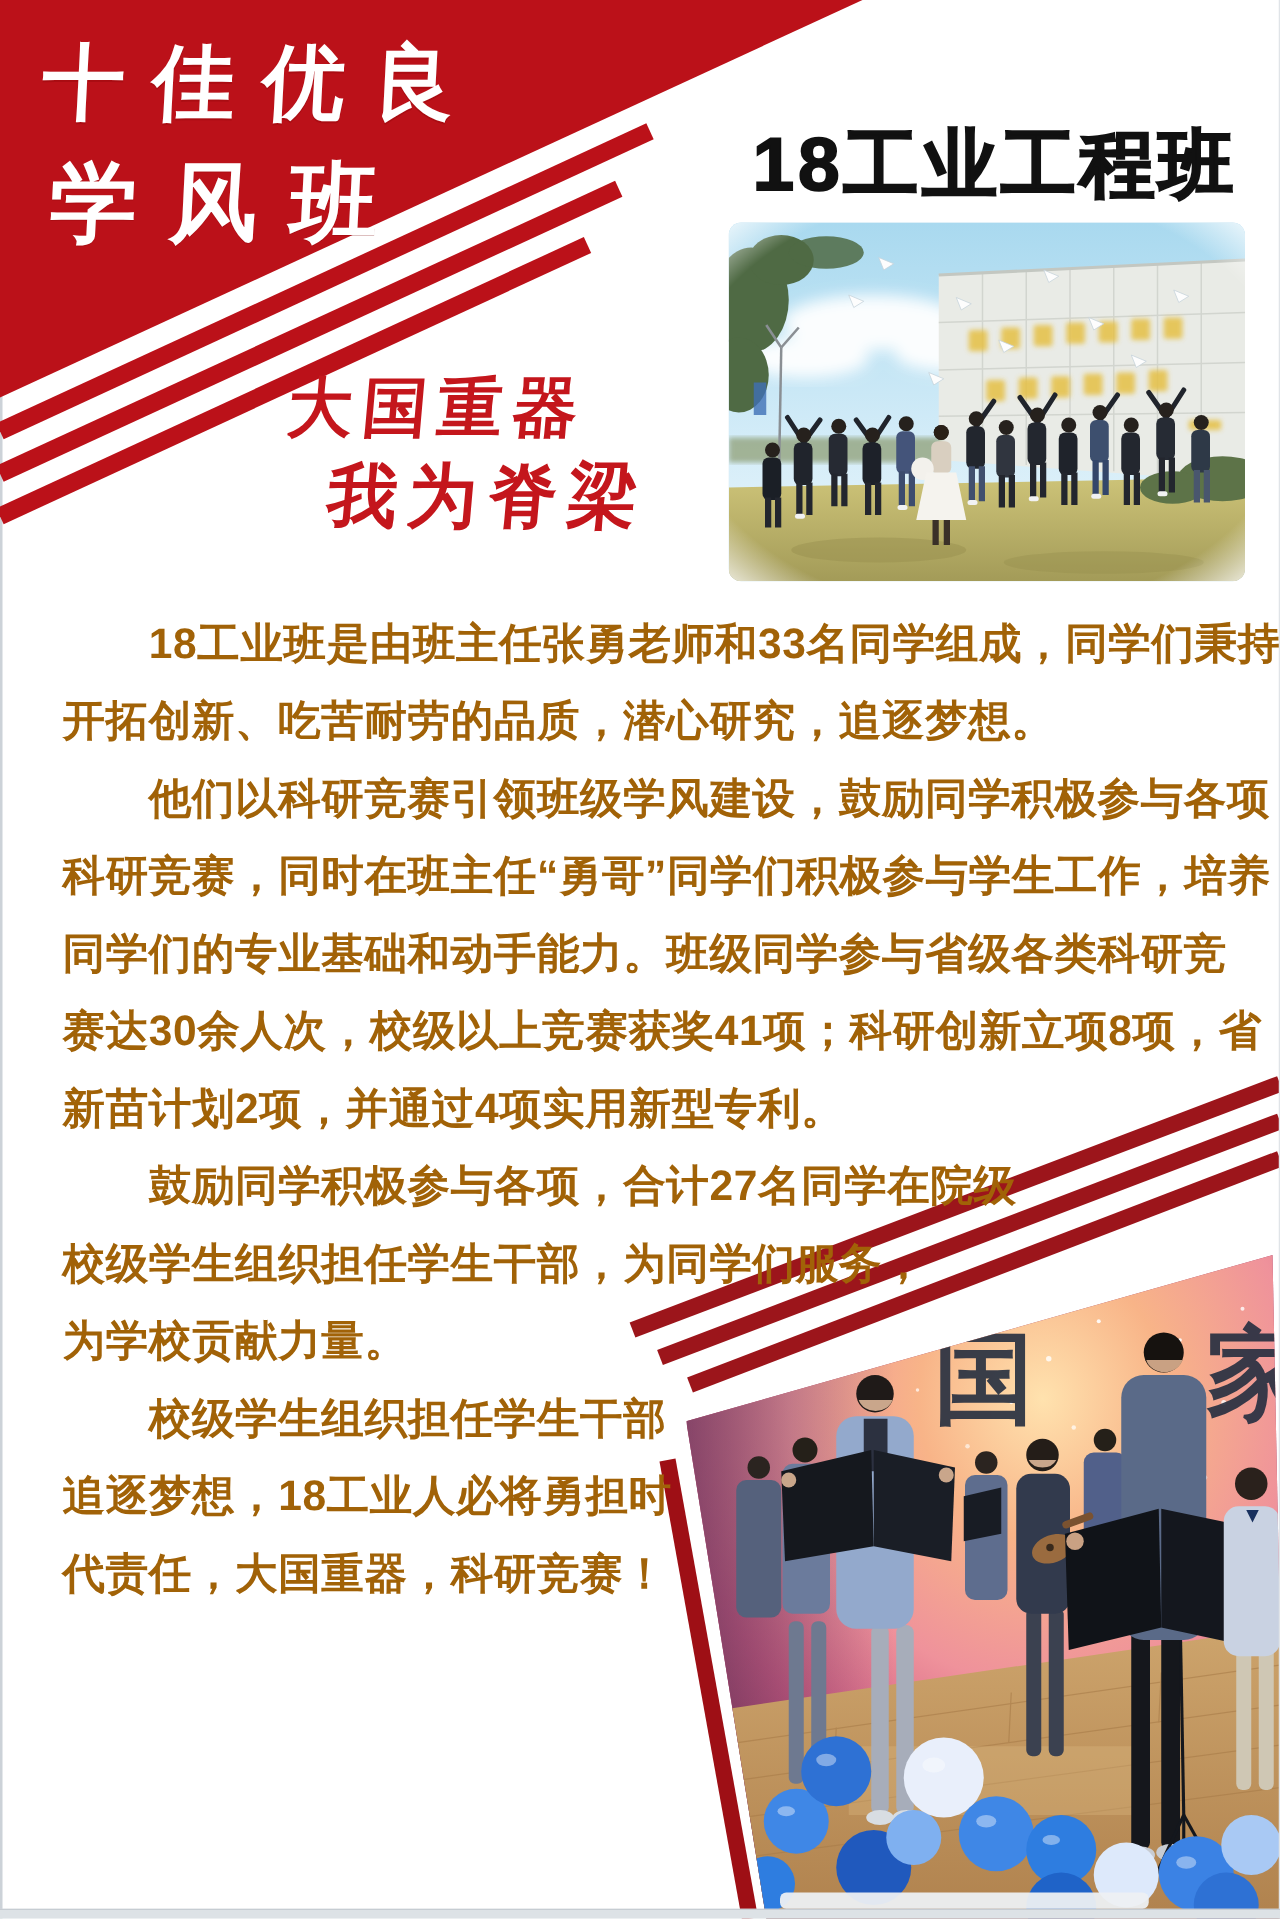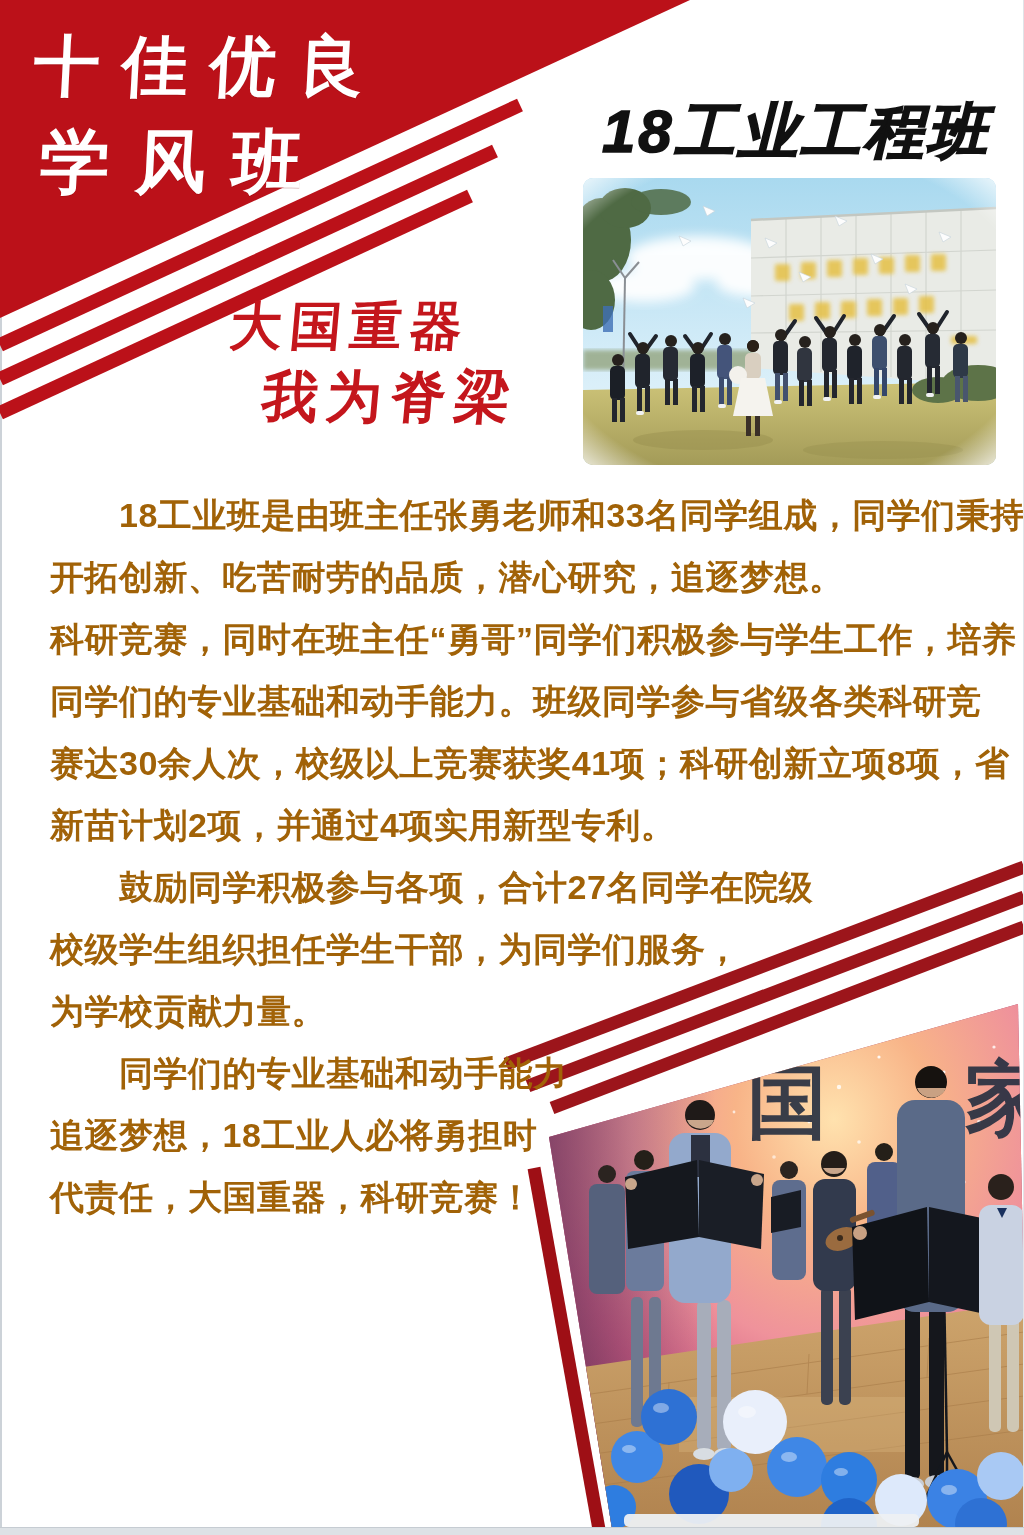--- a/index.html
+++ b/index.html
@@ -26,21 +26,21 @@
   .banner-1{left:34px;top:22px;font-size:66px;letter-spacing:22px;}
   .banner-2{left:40px;top:116px;font-size:70px;letter-spacing:26px;}
   
   .slogan-line{position:absolute;color:var(--slogan-red);font-weight:bold;z-index:6;white-space:nowrap;
     transform:skewX(-5deg);}
   .slogan-1{left:230px;top:292px;font-size:52px;letter-spacing:8px;}
   .slogan-2{left:262px;top:360px;font-size:56px;letter-spacing:8px;}
   
   .title{
     position:absolute;left:602px;top:92px;z-index:6;color:var(--title-black);
-    font-size:60px;font-weight:bold;letter-spacing:3px;white-space:nowrap;font-style:italic;
+    font-size:60px;font-weight:bold;letter-spacing:3px;white-space:nowrap;
     -webkit-text-stroke:1.5px var(--title-black);
   }
   
   .body-text{
     position:absolute;left:50px;top:484px;width:960px;z-index:5;color:#101010;
   }
   .bline{
     font-size:34px;line-height:62px;font-weight:600;letter-spacing:0.5px;
     white-space:pre;color:#a16207;
   }
@@ -279,28 +279,29 @@
           <polygon points="160,120 172,125 164,130"></polygon>
         <polygon points="96,58 108,63 100,68"></polygon>
       </g>
       <rect x="0" y="0" width="413" height="287" fill="url(#vignG)"></rect>
     </svg>
   </div>
 
   <div class="body-text">
       <div class="bline">　　18工业班是由班主任张勇老师和33名同学组成，同学们秉持</div>
       <div class="bline">开拓创新、吃苦耐劳的品质，潜心研究，追逐梦想。</div>
+      <div class="bline">　　他们以科研竞赛引领班级学风建设，鼓励同学积极参与各项</div>
       <div class="bline">科研竞赛，同时在班主任“勇哥”同学们积极参与学生工作，培养</div>
       <div class="bline">同学们的专业基础和动手能力。班级同学参与省级各类科研竞</div>
       <div class="bline">赛达30余人次，校级以上竞赛获奖41项；科研创新立项8项，省</div>
       <div class="bline">新苗计划2项，并通过4项实用新型专利。</div>
       <div class="bline">　　鼓励同学积极参与各项，合计27名同学在院级</div>
       <div class="bline">校级学生组织担任学生干部，为同学们服务，</div>
       <div class="bline">为学校贡献力量。</div>
-      <div class="bline">　　同学们的专业基础和动手能力</div>
+      <div class="bline">　　校级学生组织担任学生干部</div>
       <div class="bline">追逐梦想，18工业人必将勇担时</div>
       <div class="bline">代责任，大国重器，科研竞赛！</div>
     </div>
 
   <div class="photo2">
     <svg width="475" height="533" viewBox="0 0 475 533">
       <defs>
         <radialGradient id="stageG" cx="0.6" cy="0.22" r="0.95">
           <stop offset="0" stop-color="#ffe2ae"></stop>
             <stop offset="0.22" stop-color="#f8b488"></stop>

